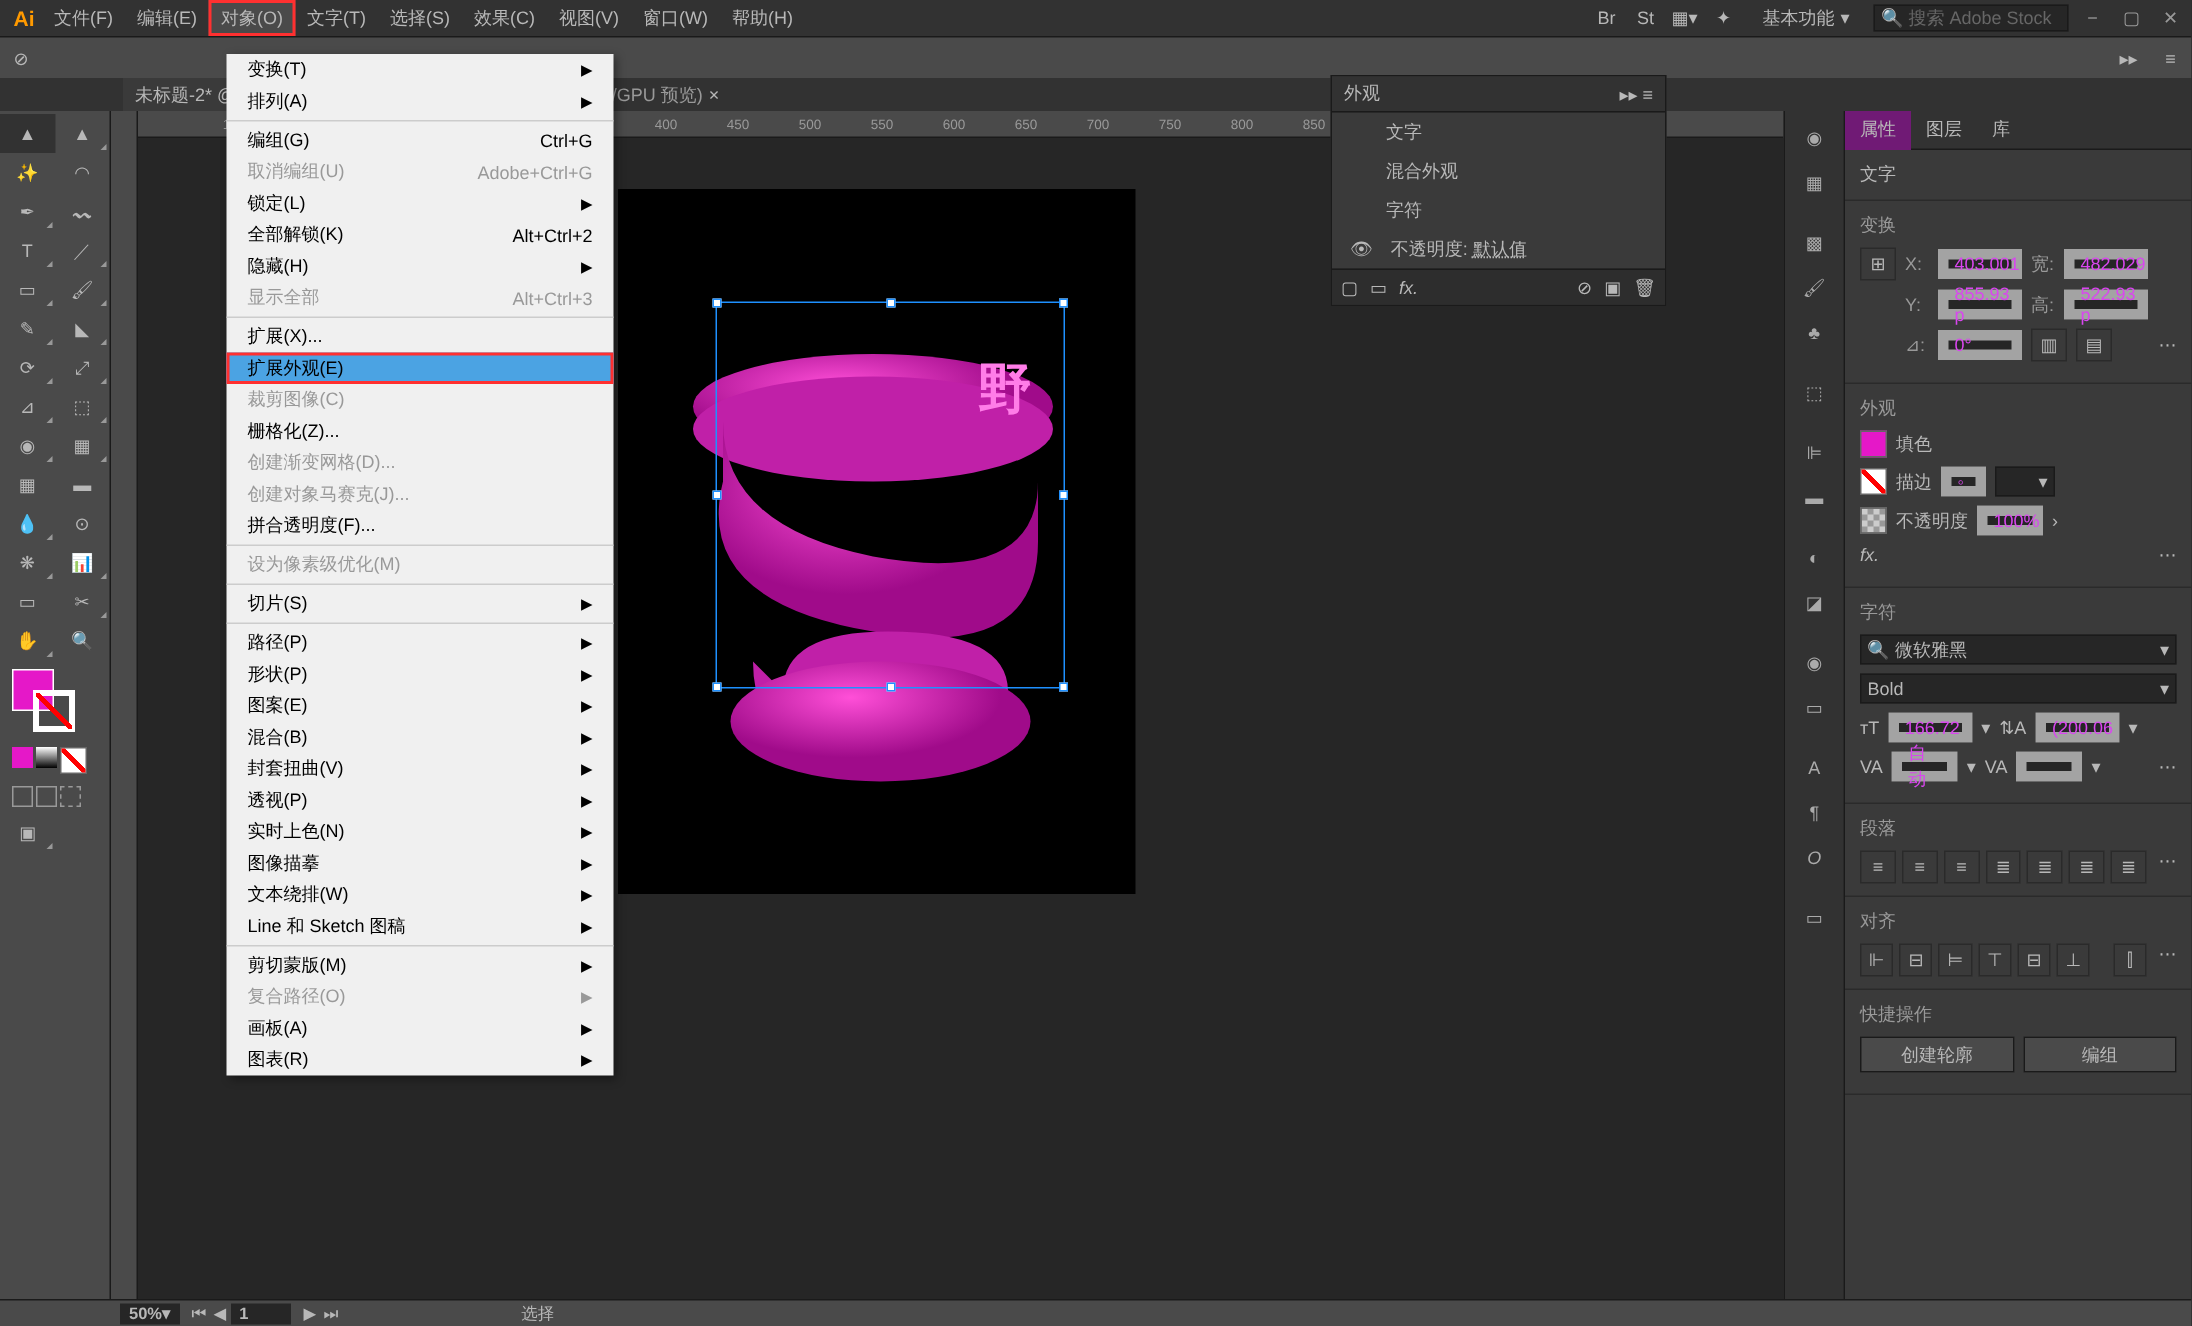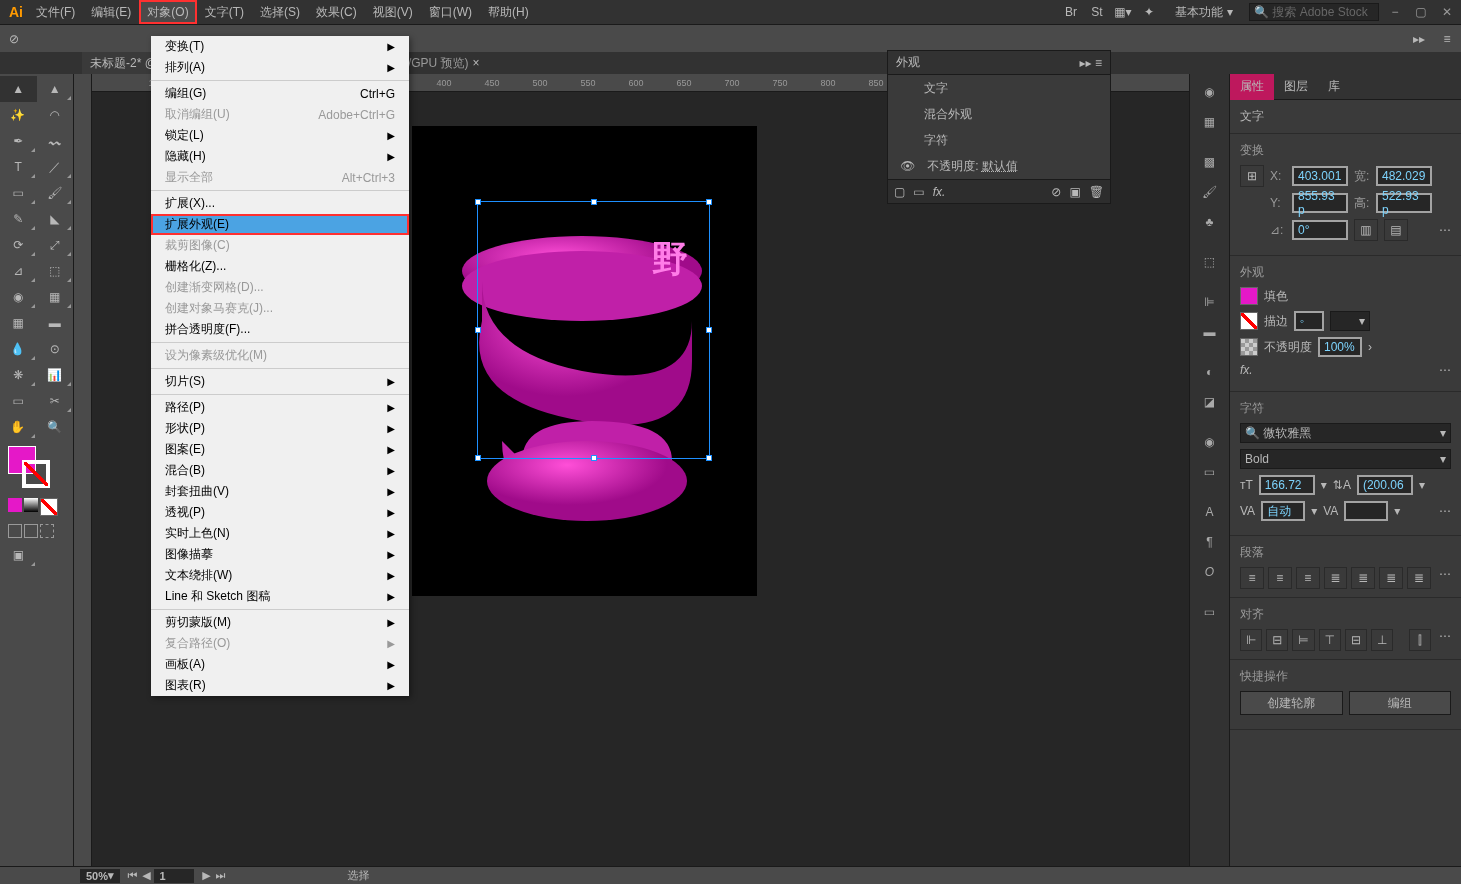--- a/index.html
+++ b/index.html
@@ -65,25 +65,25 @@
 
 .float-panel { position: absolute; left: 887px; top: 50px; width: 224px; background: #3a3a3a; border: 1px solid #1a1a1a; z-index: 50; }
 .fp-header { height: 24px; background: #323232; display: flex; align-items: center; padding: 0 8px; justify-content: space-between; border-bottom: 1px solid #1a1a1a;}
 .fp-row { height: 26px; display: flex; align-items: center; padding: 0 12px 0 36px; }
 .fp-footer { height: 24px; background: #2d2d2d; border-top: 1px solid #1a1a1a; display: flex; align-items: center; padding: 0 6px; gap: 8px; }
 
 
 .props { width: 232px; background: #3a3a3a; border-left: 1px solid #1a1a1a; display: flex; flex-direction: column; }
 .props-tabs { height: 26px; display: flex; align-items: center; border-bottom: 1px solid #1a1a1a; background: #323232; }
 .props-tab { padding: 0 10px; height: 26px; display: flex; align-items: center; }
-.props-tab.active { background: #be185d; }
+.props-tab.active { background: #701a75; }
 .props-sec { padding: 8px 10px; border-bottom: 1px solid #2a2a2a; }
 .props-title { color: #999; margin-bottom: 6px; }
 .row { display: flex; align-items: center; gap: 6px; margin-bottom: 6px; }
-.field { background: #262626; border: 2px solid #a3a3a3; height: 20px; width: 56px; color: #7dd3fc; padding: 0 4px; display: flex; align-items: center; }
+.field { background: #262626; border: 7px solid #a3a3a3; height: 20px; width: 56px; color: #d946ef; padding: 0 4px; display: flex; align-items: center; }
 .lbl { color: #999; width: 16px; }
 .dropdown-field { background: #262626; border: 1px solid #1a1a1a; height: 20px; padding: 0 4px; display: flex; align-items: center; justify-content: space-between; flex: 1; }
 .btn { background: #4a4a4a; border: 1px solid #1a1a1a; height: 24px; flex: 1; display: flex; align-items: center; justify-content: center; }
 .align-row { display: flex; gap: 4px; }
 .align-btn { width: 24px; height: 22px; background: #3a3a3a; display: flex; align-items: center; justify-content: center; border: 1px solid #2a2a2a; }
 .mini-swatch-pink { width: 18px; height: 18px; background: #e518c8; border:1px solid #666; }
 .mini-swatch-none { width: 18px; height: 18px; background: #fff; border:1px solid #666; position:relative; }
 .mini-swatch-none::after{content:'';position:absolute;left:0;top:0;right:0;bottom:0;background:linear-gradient(45deg,transparent 42%,#f00 42%,#f00 58%,transparent 58%);}
 .checker { width: 18px; height: 18px; background: repeating-conic-gradient(#999 0 25%, #ccc 0 50%) 0 0/8px 8px; border:1px solid #666;}
 
@@ -484,20 +484,24 @@
     </div>
     <div class="dd-item disabled">
       <span>取消编组(U)</span>
       <span>Adobe+Ctrl+G</span>
     </div>
     <div class="dd-item">
       <span>锁定(L)</span>
       <span class="dd-arrow">▶</span>
     </div>
     <div class="dd-item">
+      <span>全部解锁(K)</span>
+      <span>Alt+Ctrl+2</span>
+    </div>
+    <div class="dd-item">
       <span>隐藏(H)</span>
       <span class="dd-arrow">▶</span>
     </div>
     <div class="dd-item disabled">
       <span>显示全部</span>
       <span>Alt+Ctrl+3</span>
     </div>
     <div class="dd-sep"></div>
     <div class="dd-item">
       <span>扩展(X)...</span>

